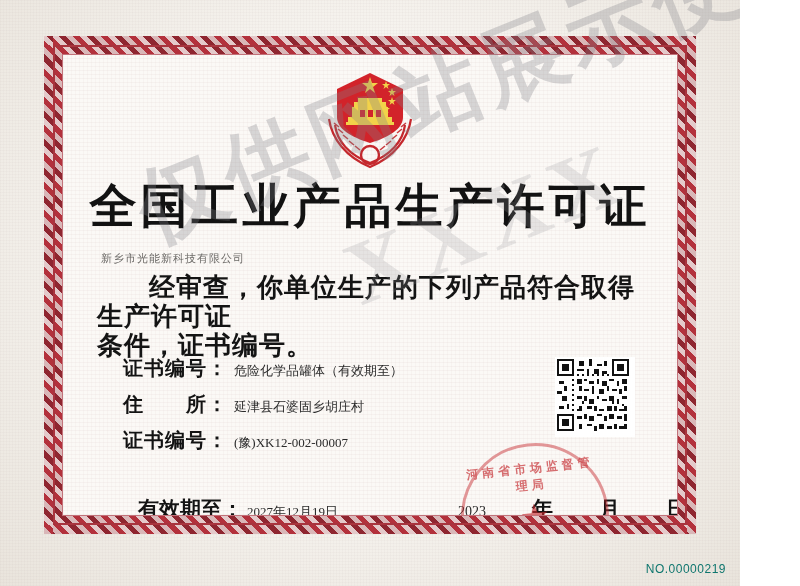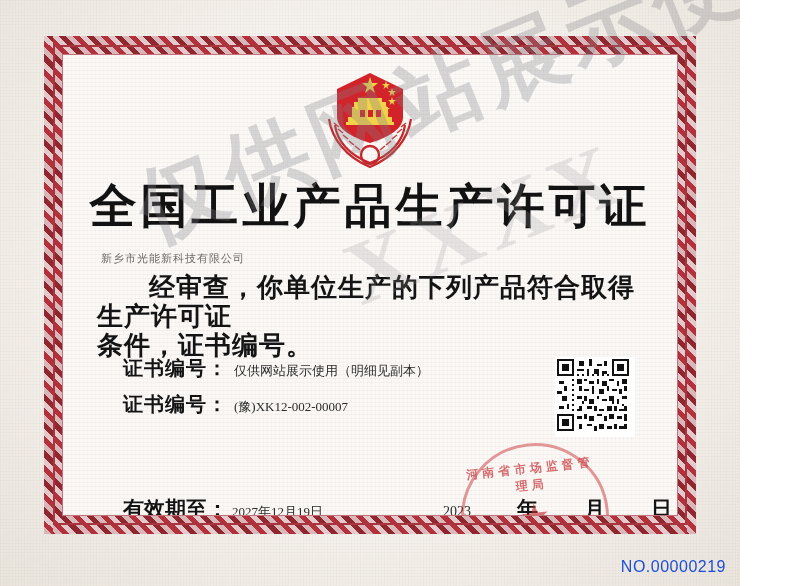--- a/index.html
+++ b/index.html
@@ -168,20 +168,21 @@
     right: 36px;
     top: 440px;
     display: flex;
     align-items: baseline;
   }
   .validity .label {
     font-size: 21px;
     font-weight: bold;
     color: #131313;
     white-space: nowrap;
+    margin-left: 15px;
   }
   .validity .value {
     font-size: 13px;
     color: #2b2b2b;
     padding-left: 4px;
     white-space: nowrap;
   }
   .validity .year {
     font-size: 14px;
     color: #2b2b2b;
@@ -271,22 +272,22 @@
     transform-origin: left top;
     letter-spacing: 8px;
   }
 
   
   .serial {
     position: absolute;
     right: 14px;
     bottom: 10px;
     font-family: "Liberation Sans", sans-serif;
-    font-size: 16px;
-    color: #1d4ed8;
+    font-size: 12px;
+    color: #0f766e;
     letter-spacing: 0.5px;
   }
 </style>
 </head>
 <body>
 
 <div class="certificate">
 
   <div class="paper"></div>
 
@@ -338,21 +339,25 @@
     <div class="company-line">新乡市光能新科技有限公司</div>
 
     <div class="body-text">
       <span class="indent"></span><span>经审查，你单位生产的下列产品符合取得生产许可证</span><br>
       <span>条件，证书编号。</span>
     </div>
 
     <div class="rows">
       <div class="row">
         <span class="label">证书编号：</span>
-        <span class="value">仅供网站展示使用（明细见副本）</span>
+        <span class="value">危险化学品罐体（有效期至）</span>
+      </div>
+      <div class="row">
+        <span class="label">住　　所：</span>
+        <span class="value">延津县石婆固乡胡庄村</span>
       </div>
       <div class="row">
         <span class="label">证书编号：</span>
         <span class="value">(豫)XK12-002-00007</span>
       </div>
     </div>
 
     <div class="validity">
       <span class="label">有效期至：</span>
       <span class="value">2027年12月19日</span>

